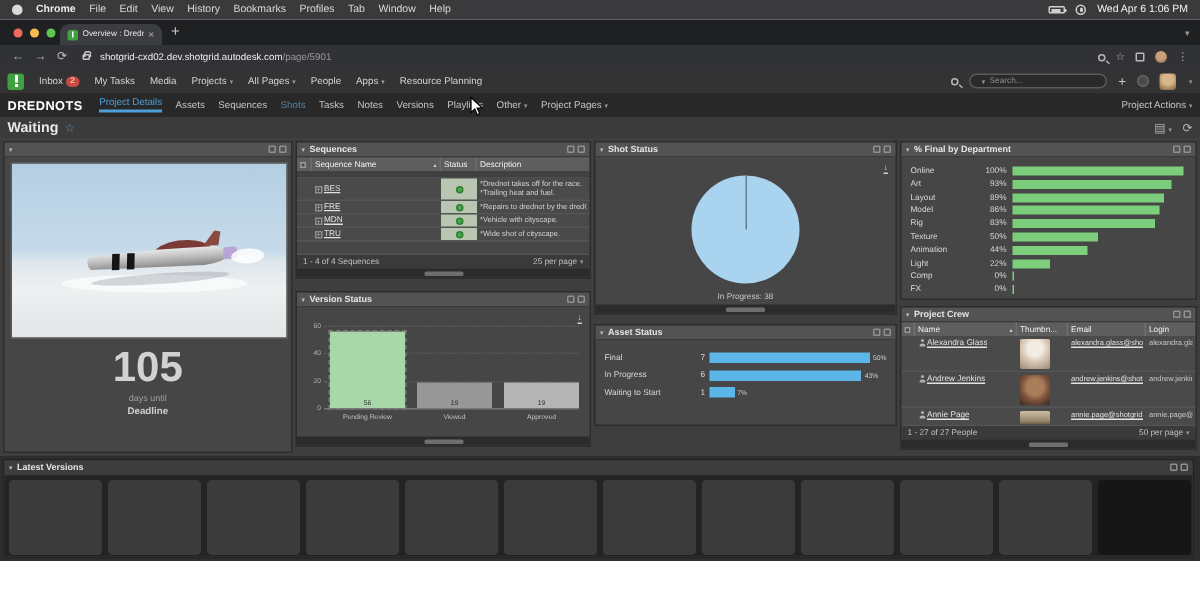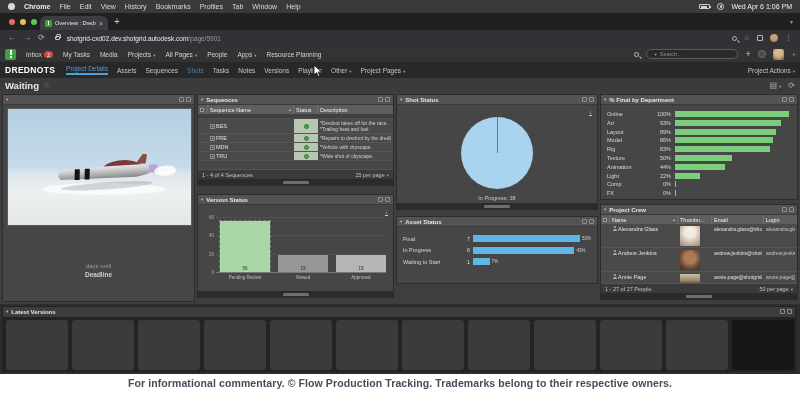--- a/index.html
+++ b/index.html
@@ -308,20 +308,21 @@
           <path d="M52 59 Q48 63.5 52 68 L128 70 Q141 69 147 63.5 Q141 58 128 57 Z" fill="url(#bodyg)"></path>
           <path d="M67 58.3 L72 58.6 L71 69.4 L66 69.1 Z" fill="#141414"></path>
           <path d="M77 58.6 L82 58.9 L81 69.6 L76 69.3 Z" fill="#141414"></path>
           <path d="M96 57.5 Q104 51.5 118 52.5 Q128 53.5 133 57.8 Z" fill="#7c3a35"></path>
           <path d="M128 57 L136 47.5 L140 48.5 L138 57.5 Z" fill="#8a4a42"></path>
           <rect x="141" y="59" width="9" height="8" rx="2" fill="#b9a4d6"></rect>
           <ellipse cx="157" cy="66" rx="11" ry="5" fill="rgba(255,255,255,0.85)"></ellipse>
         </g>
       </svg>
     </div>
+    <div class="count-num">105</div>
     <div class="count-l1">days until</div>
     <div class="count-l2">Deadline</div>
   </div>
 
   <div class="widget" style="left:197px;top:94px;width:197px;height:92px;">
     <div class="whead">
       <span class="wchev">▾</span>
       <span>Sequences</span>
       <span class="wicons">
           <span class="wicon"></span>
@@ -680,21 +681,18 @@
       <span class="slot"><span class="thumb t6" title="city-light-trails"></span></span>
       <span class="slot"><span class="thumb t7" title="golden-city-bridge"></span></span>
       <span class="slot"><span class="thumb t8" title="futuristic-blue-towers"></span></span>
       <span class="slot"><span class="thumb t9" title="planes-above-clouds"></span></span>
       <span class="slot"><span class="thumb t10" title="planes-above-clouds-2"></span></span>
       <span class="slot"><span class="thumb t11" title="dark-crystal-city"></span></span>
       <span class="slot empty"></span>
     </div>
   </div>
 
-  <div class="whitestrip">
-    <span class="caption">For informational commentary. © Flow Production Tracking. Trademarks belong to their respective owners.</span>
-  </div>
 
   <svg class="cursor" width="10" height="14" viewBox="0 0 10 14">
     <polygon points="1,1 1,11 3.5,8.7 5.2,12.5 6.8,11.8 5.1,8 8.5,8" fill="#fff" stroke="#000" stroke-width="0.8"></polygon>
   </svg>
 
 </div>
 
 </body></html>

